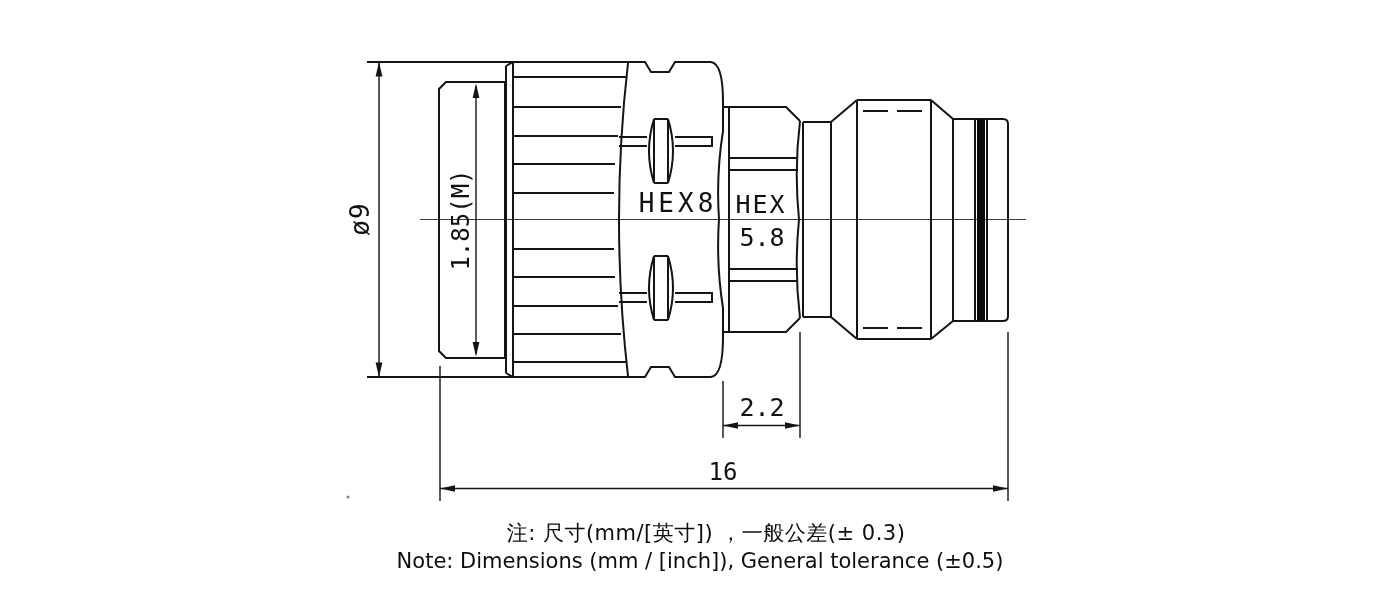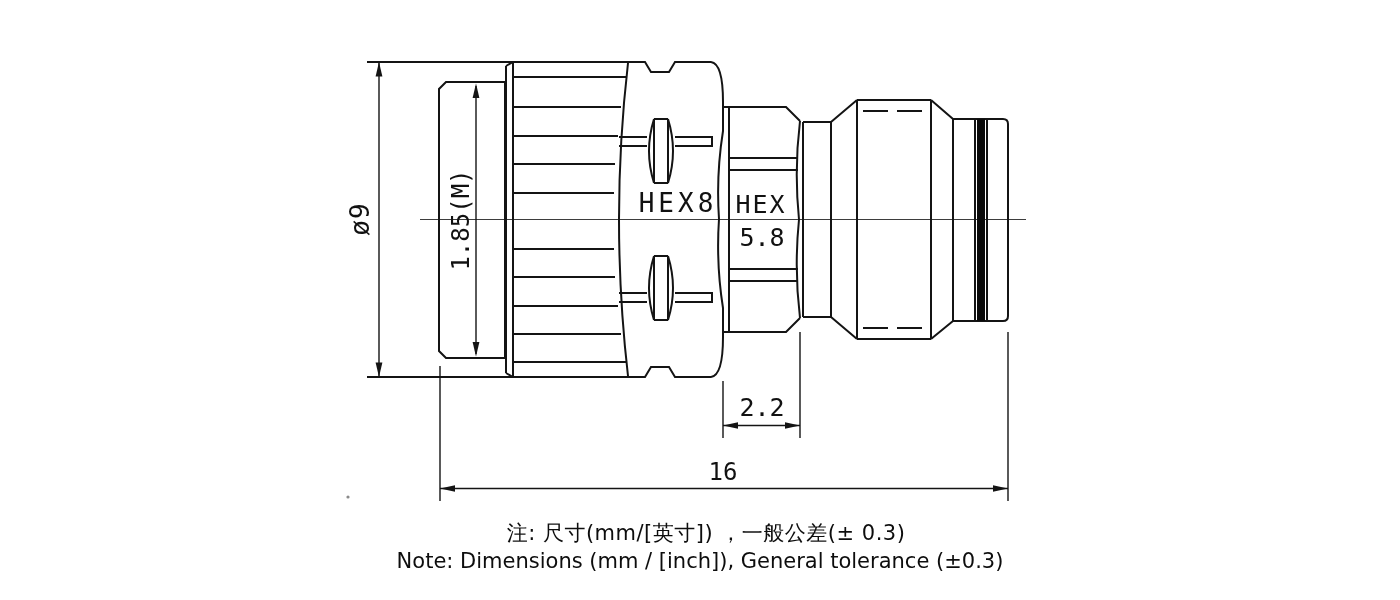--- a/index.html
+++ b/index.html
@@ -158,16 +158,16 @@
       <text class="cad-text" x="678" y="212" font-size="26" letter-spacing="4" text-anchor="middle">HEX8</text>
       <text class="cad-text" x="761" y="213" font-size="25" letter-spacing="2" text-anchor="middle">HEX</text>
       <text class="cad-text" x="762" y="246" font-size="25" text-anchor="middle">5.8</text>
     </g>
 
     <circle cx="348" cy="497" r="1.6" fill="#8a8a8a"></circle>
   </svg>
 
   <div class="notes">
     <div class="note-zh">注: 尺寸(mm/[英寸]) ，一般公差(± 0.3)</div>
-    <div class="note-en">Note: Dimensions (mm / [inch]), General tolerance (±0.3)</div>
+    <div class="note-en">Note: Dimensions (mm / [inch]), General tolerance (±0.5)</div>
   </div>
 
 </div>
 
 </body></html>

